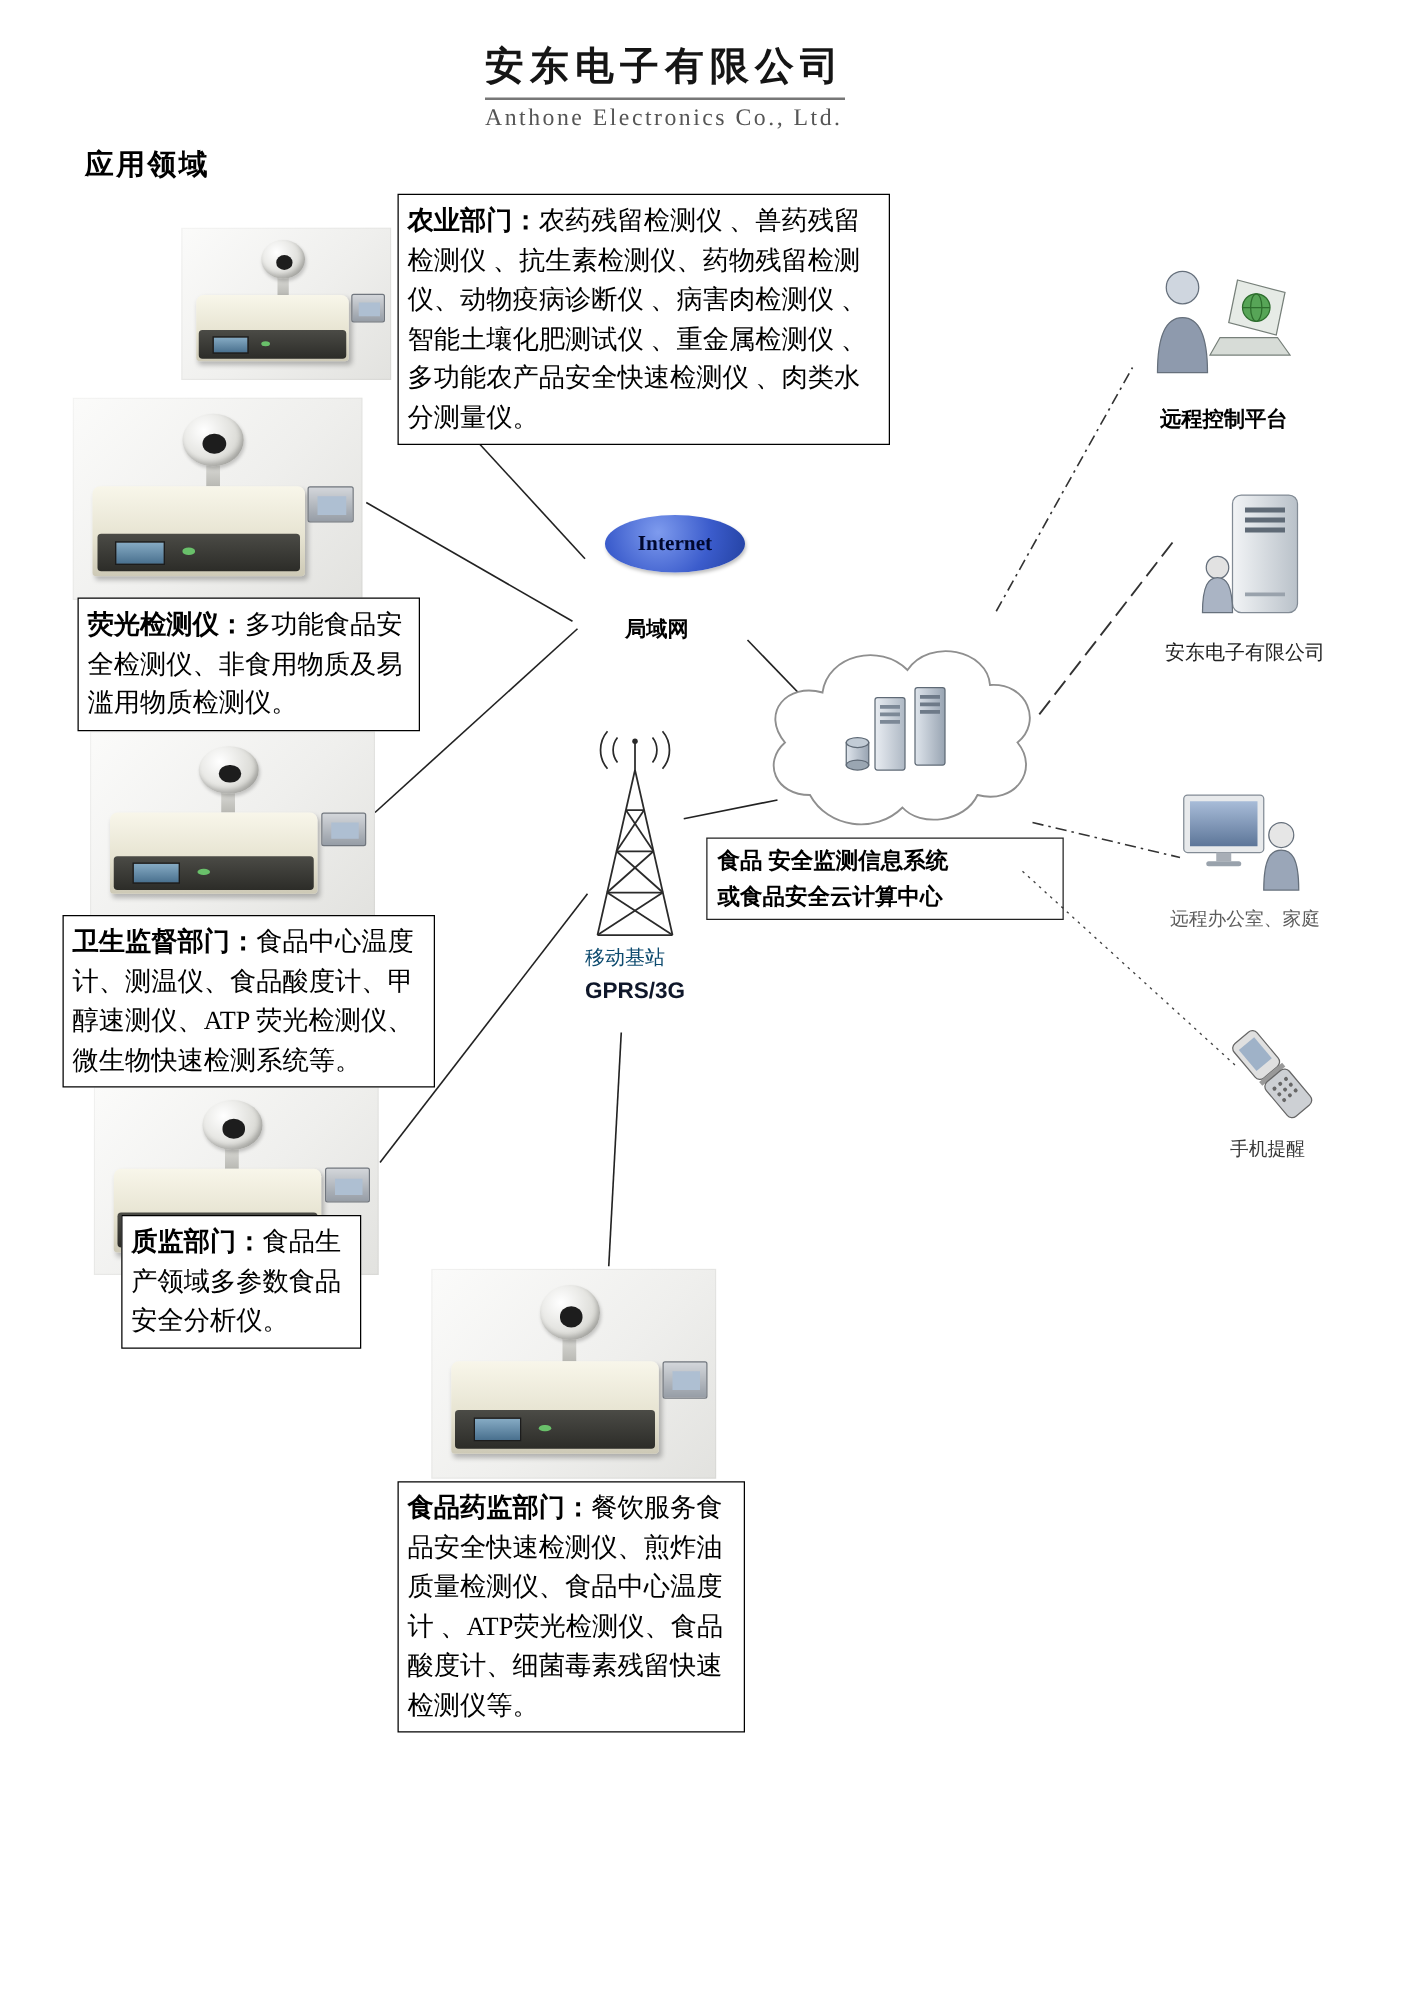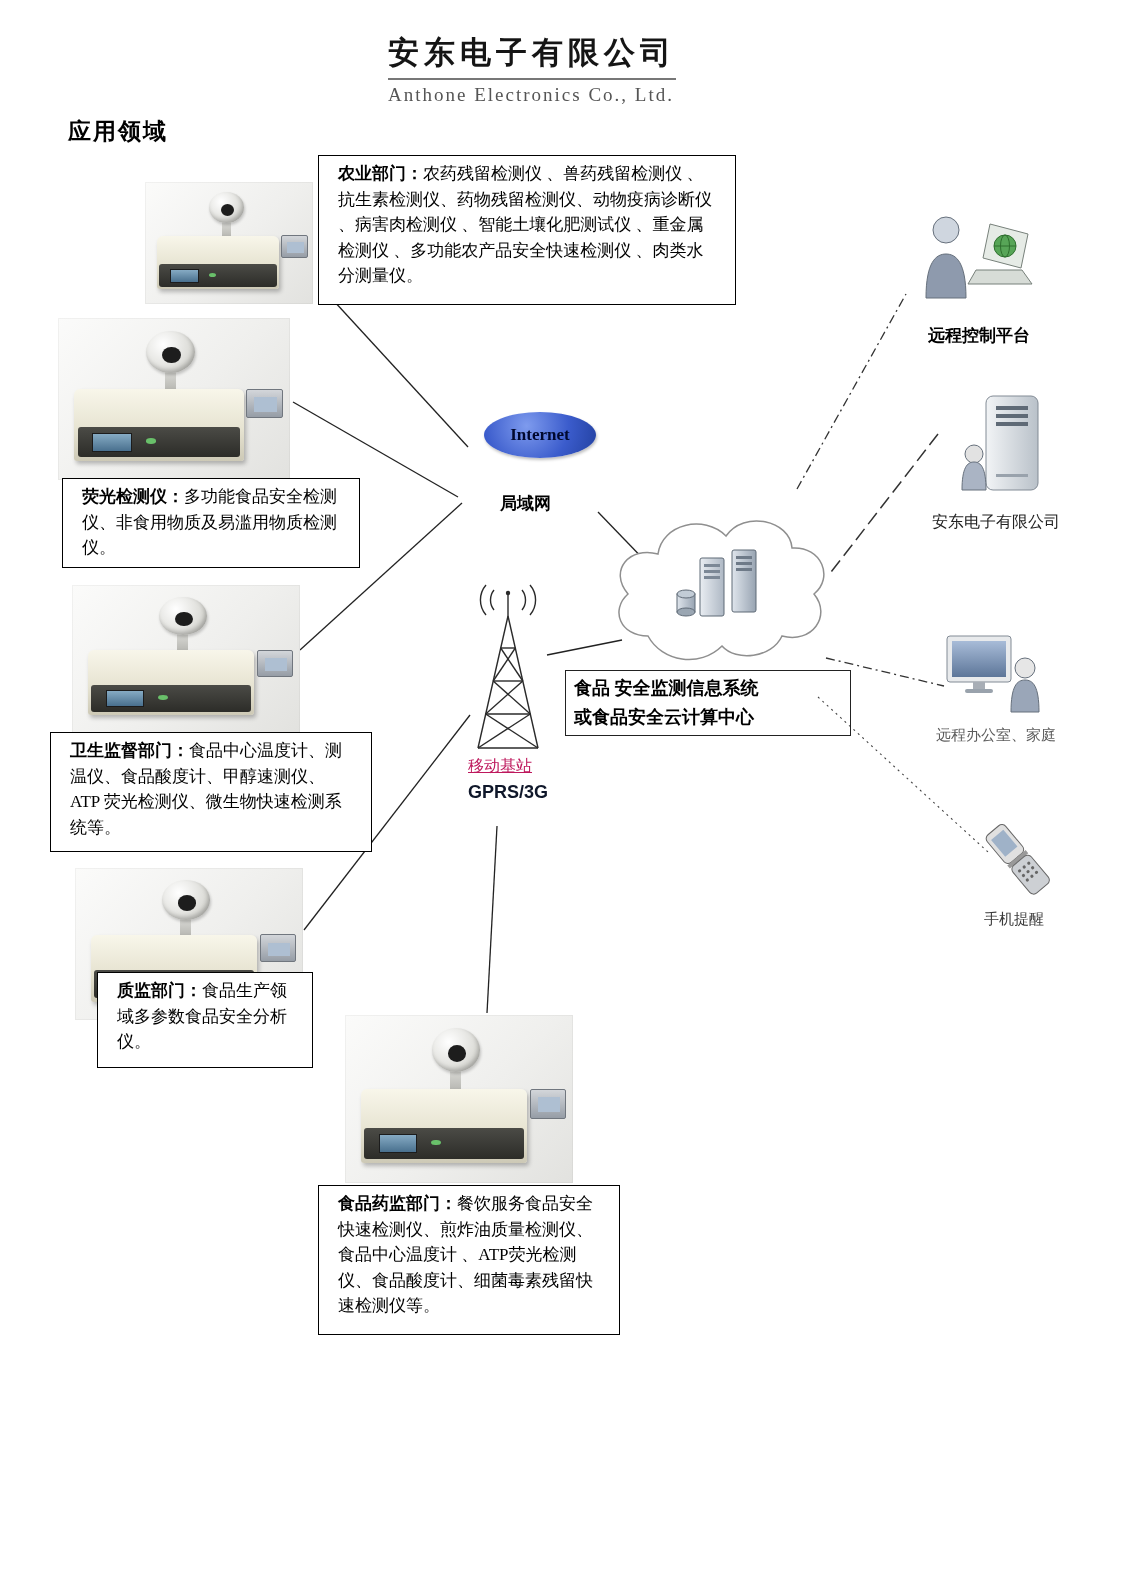--- a/index.html
+++ b/index.html
@@ -12,22 +12,22 @@
         font-size:58px;letter-spacing:1px;line-height:1;
         background:linear-gradient(90deg,#2a28a4 0%,#3f2ca8 55%,#6a2fa5 100%);
         -webkit-background-clip:text;background-clip:text;color:transparent;}
   .reg{color:#cc1111;font-size:30px;font-weight:bold;font-family:"Liberation Sans",sans-serif;}
   .company-cn{font-size:31px;font-weight:bold;letter-spacing:5px;color:#151515;
               border-bottom:2px solid #777;padding-bottom:4px;}
   .company-en{font-size:19px;letter-spacing:2px;color:#555;margin-top:4px;}
   .page-title{font-size:23px;font-weight:bold;letter-spacing:2px;}
 
   
-  .tbox{position:absolute;border:1px solid #000;background:#fff;padding:5px 19px;
-        font-size:17px;line-height:1.5;z-index:3;}
+  .tbox{position:absolute;border:1px solid #000;background:#fff;padding:5px 7px;
+        font-size:21px;line-height:1.5;z-index:3;}
   .tbox b{font-weight:bold;}
 
   
   .lines{position:absolute;left:0;top:0;z-index:1;pointer-events:none;}
 
   
   .device{position:absolute;z-index:2;overflow:hidden;
           background:linear-gradient(135deg,#fbfbfa 0%,#efefed 55%,#e2e2df 100%);
           box-shadow:inset 0 0 0 1px rgba(0,0,0,0.04);}
   .device .base{position:absolute;left:7%;right:20%;bottom:12%;height:44%;
@@ -48,21 +48,21 @@
   .device .sidescr{position:absolute;right:5.5%;bottom:42%;width:10%;height:9%;background:#aebfd2;}
 
   
   .internet{position:absolute;z-index:3;border-radius:50%;
             background:radial-gradient(circle at 38% 30%,#7e9bee 0%,#3b5ccc 55%,#22409f 100%);
             display:flex;align-items:center;justify-content:center;
             font-weight:bold;font-size:17px;color:#00082e;box-shadow:1px 2px 3px rgba(0,0,0,.25);}
 
   .lbl{position:absolute;z-index:3;white-space:nowrap;}
   .lbl-bold{font-weight:bold;font-size:17px;color:#000;}
-  .lbl-gray{font-size:16px;color:#be185d;text-decoration:underline;}
+  .lbl-gray{font-size:16px;color:#0c4a6e;}
   .lbl-dim{font-size:15px;color:#5c5c5c;}
   .lbl-tech{font-weight:bold;font-size:18px;color:#0f172a;font-family:"Liberation Sans",sans-serif;}
 
   .sysbox{position:absolute;z-index:4;border:1px solid #222;background:rgba(255,255,255,0);
           padding:3px 8px;font-weight:bold;font-size:18px;line-height:1.6;}
 
   .icon-wrap{position:absolute;z-index:3;}
 </style>
 </head>
 <body>

